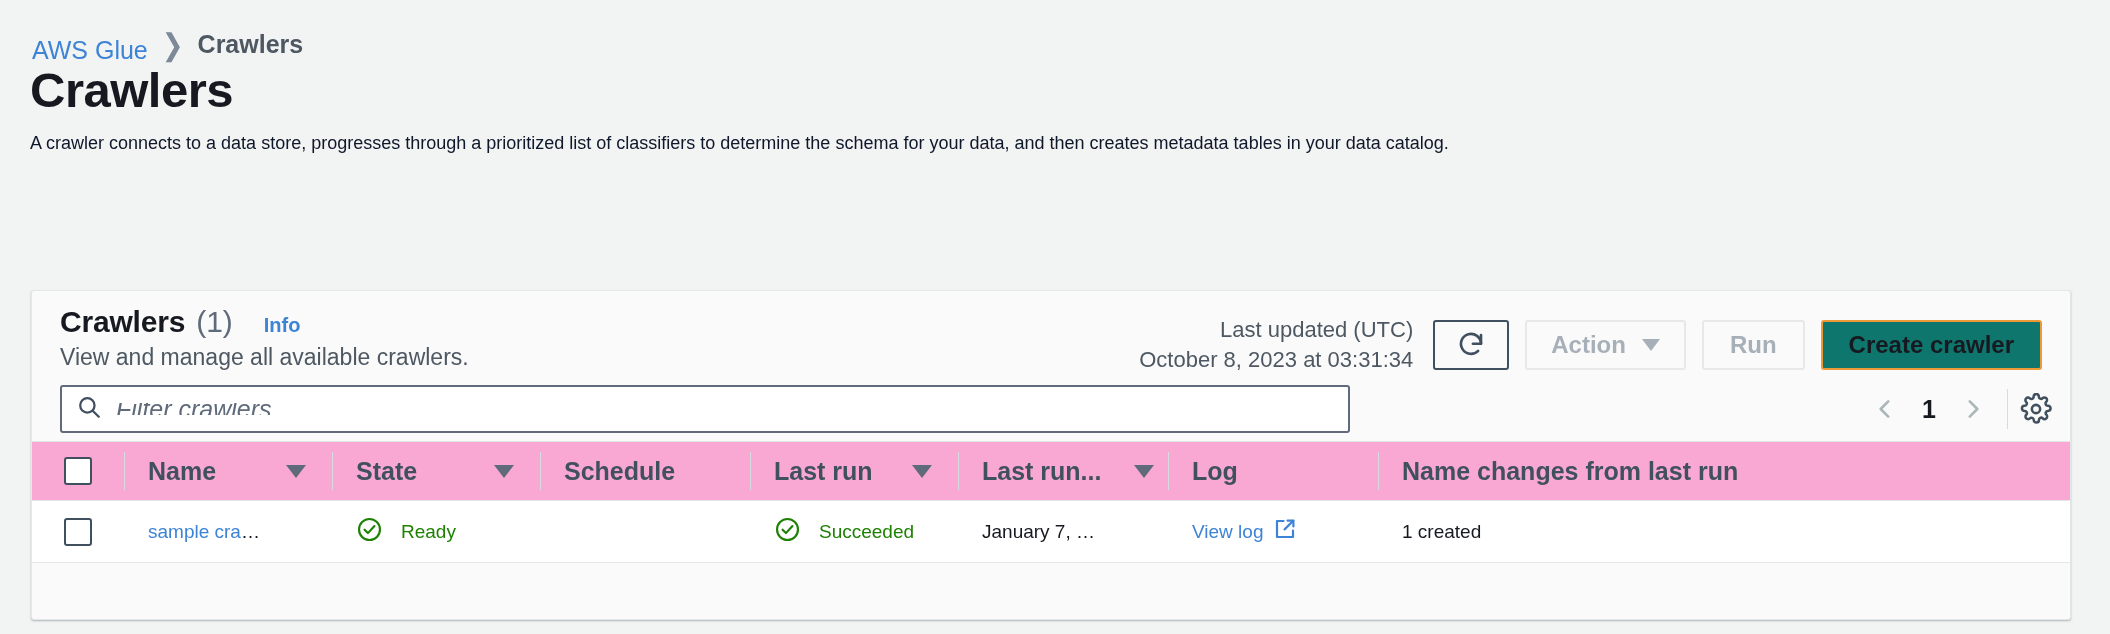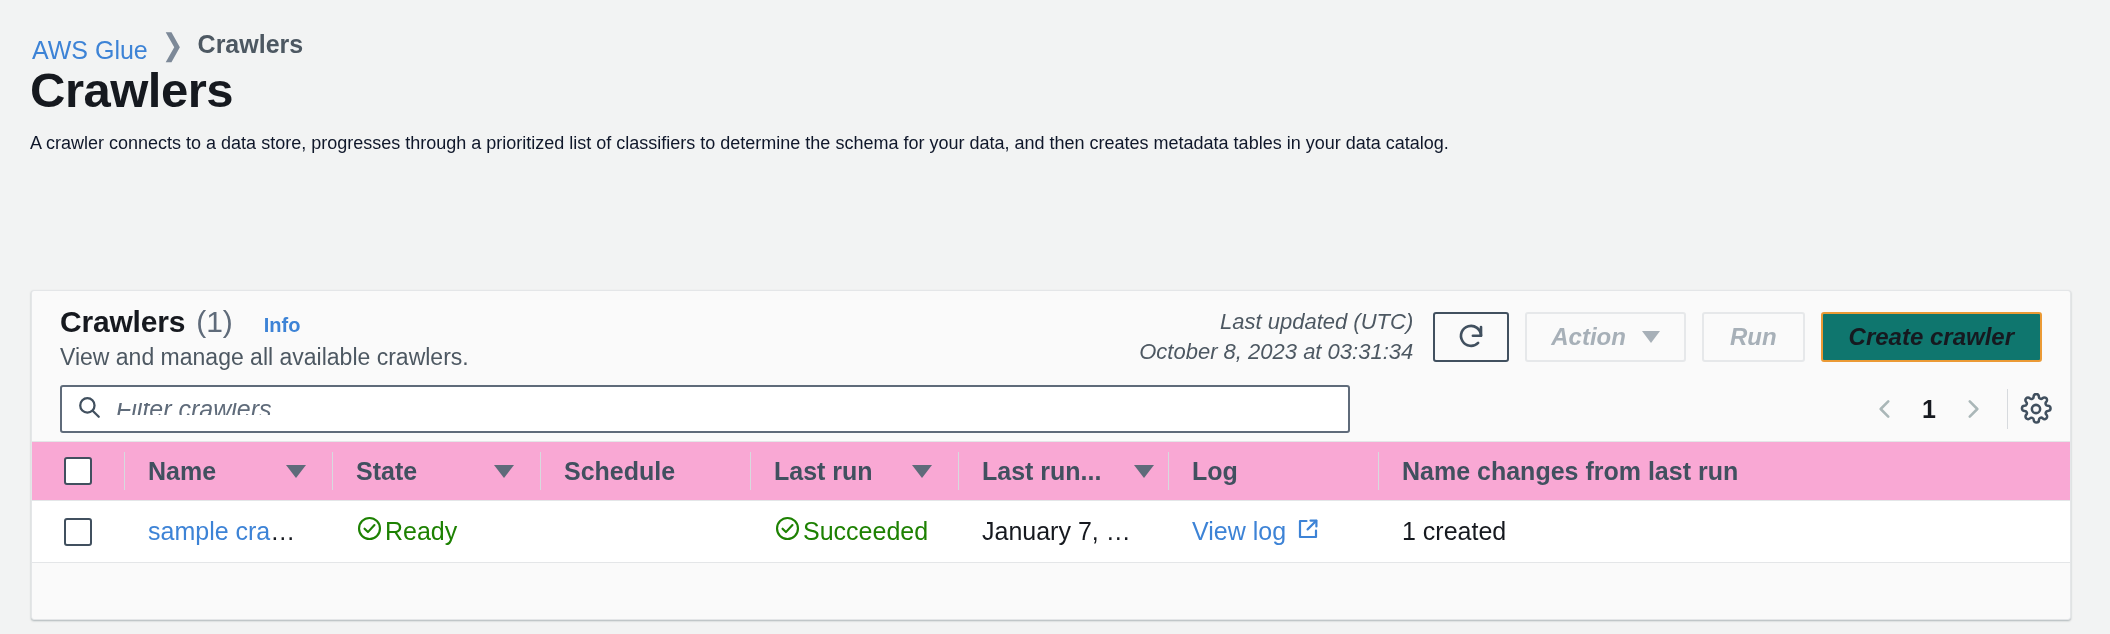--- a/index.html
+++ b/index.html
@@ -51,22 +51,22 @@
     position: relative; height: 86px; padding: 0 28px;
   }
   .head-left { position: absolute; left: 28px; top: 14px; }
   .head-title-row { display: flex; align-items: baseline; gap: 11px; }
   .head-title { font-size: 30px; font-weight: 700; color: #16191f; letter-spacing: -0.2px; }
   .head-count { font-size: 30px; font-weight: 400; color: #5f6b7a; }
   .head-info { font-size: 20px; font-weight: 700; color: #3d83d6; cursor: pointer; margin-left: 20px; }
   .head-sub { margin-top: 5px; font-size: 23px; color: #4d5862; }
 
   .head-right {
-    position: absolute; right: 28px; top: 16px;
-    display: flex; align-items: center; gap: 16px; font-style: italic;
+    position: absolute; right: 28px; top: 24px;
+    display: flex; align-items: center; gap: 16px;
   }
   .last-updated {
     text-align: right; font-size: 22px; line-height: 30px; color: #4d5862;
     padding-right: 4px;
   }
 
   .btn {
     display: inline-flex; align-items: center; justify-content: center;
     border-radius: 3px; cursor: pointer; white-space: nowrap;
     font-weight: 700;
@@ -147,32 +147,32 @@
     width: 1px; background: #d7dade;
   }
   .sort-caret {
     margin-left: auto; margin-right: 26px;
     width: 0; height: 0; border-left: 10px solid transparent;
     border-right: 10px solid transparent; border-top: 13px solid #5f6b7a;
     cursor: pointer;
   }
   tbody td {
     background: #ffffff; height: 62px; padding: 0 0 0 24px;
-    font-size: 25px; color: #16191f; vertical-align: middle;
+    font-size: 19px; color: #16191f; vertical-align: middle;
     border-bottom: 1px solid #e4e6e8;
   }
   td.cb-cell, th.cb-cell { padding-left: 0; }
   .cb-wrap { display: flex; align-items: center; justify-content: center; width: 100%; }
   .checkbox {
     width: 28px; height: 28px; border: 2px solid #41505f;
     border-radius: 3px; background: #ffffff; cursor: pointer;
   }
   .name-link { color: #3d83d6; cursor: pointer; }
   .name-ellipsis { color: #16191f; }
-  .status { display: inline-flex; align-items: center; gap: 2px; color: #1d8102; }
+  .status { display: inline-flex; align-items: center; gap: 18px; color: #1d8102; }
   .status svg { flex: none; }
   .link-log { display: inline-flex; align-items: center; gap: 10px; color: #3d83d6; cursor: pointer; }
 </style>
 </head>
 <body>
 
 <div class="page">
 
   <div class="breadcrumb">
     <span class="bc-link">AWS Glue</span>

